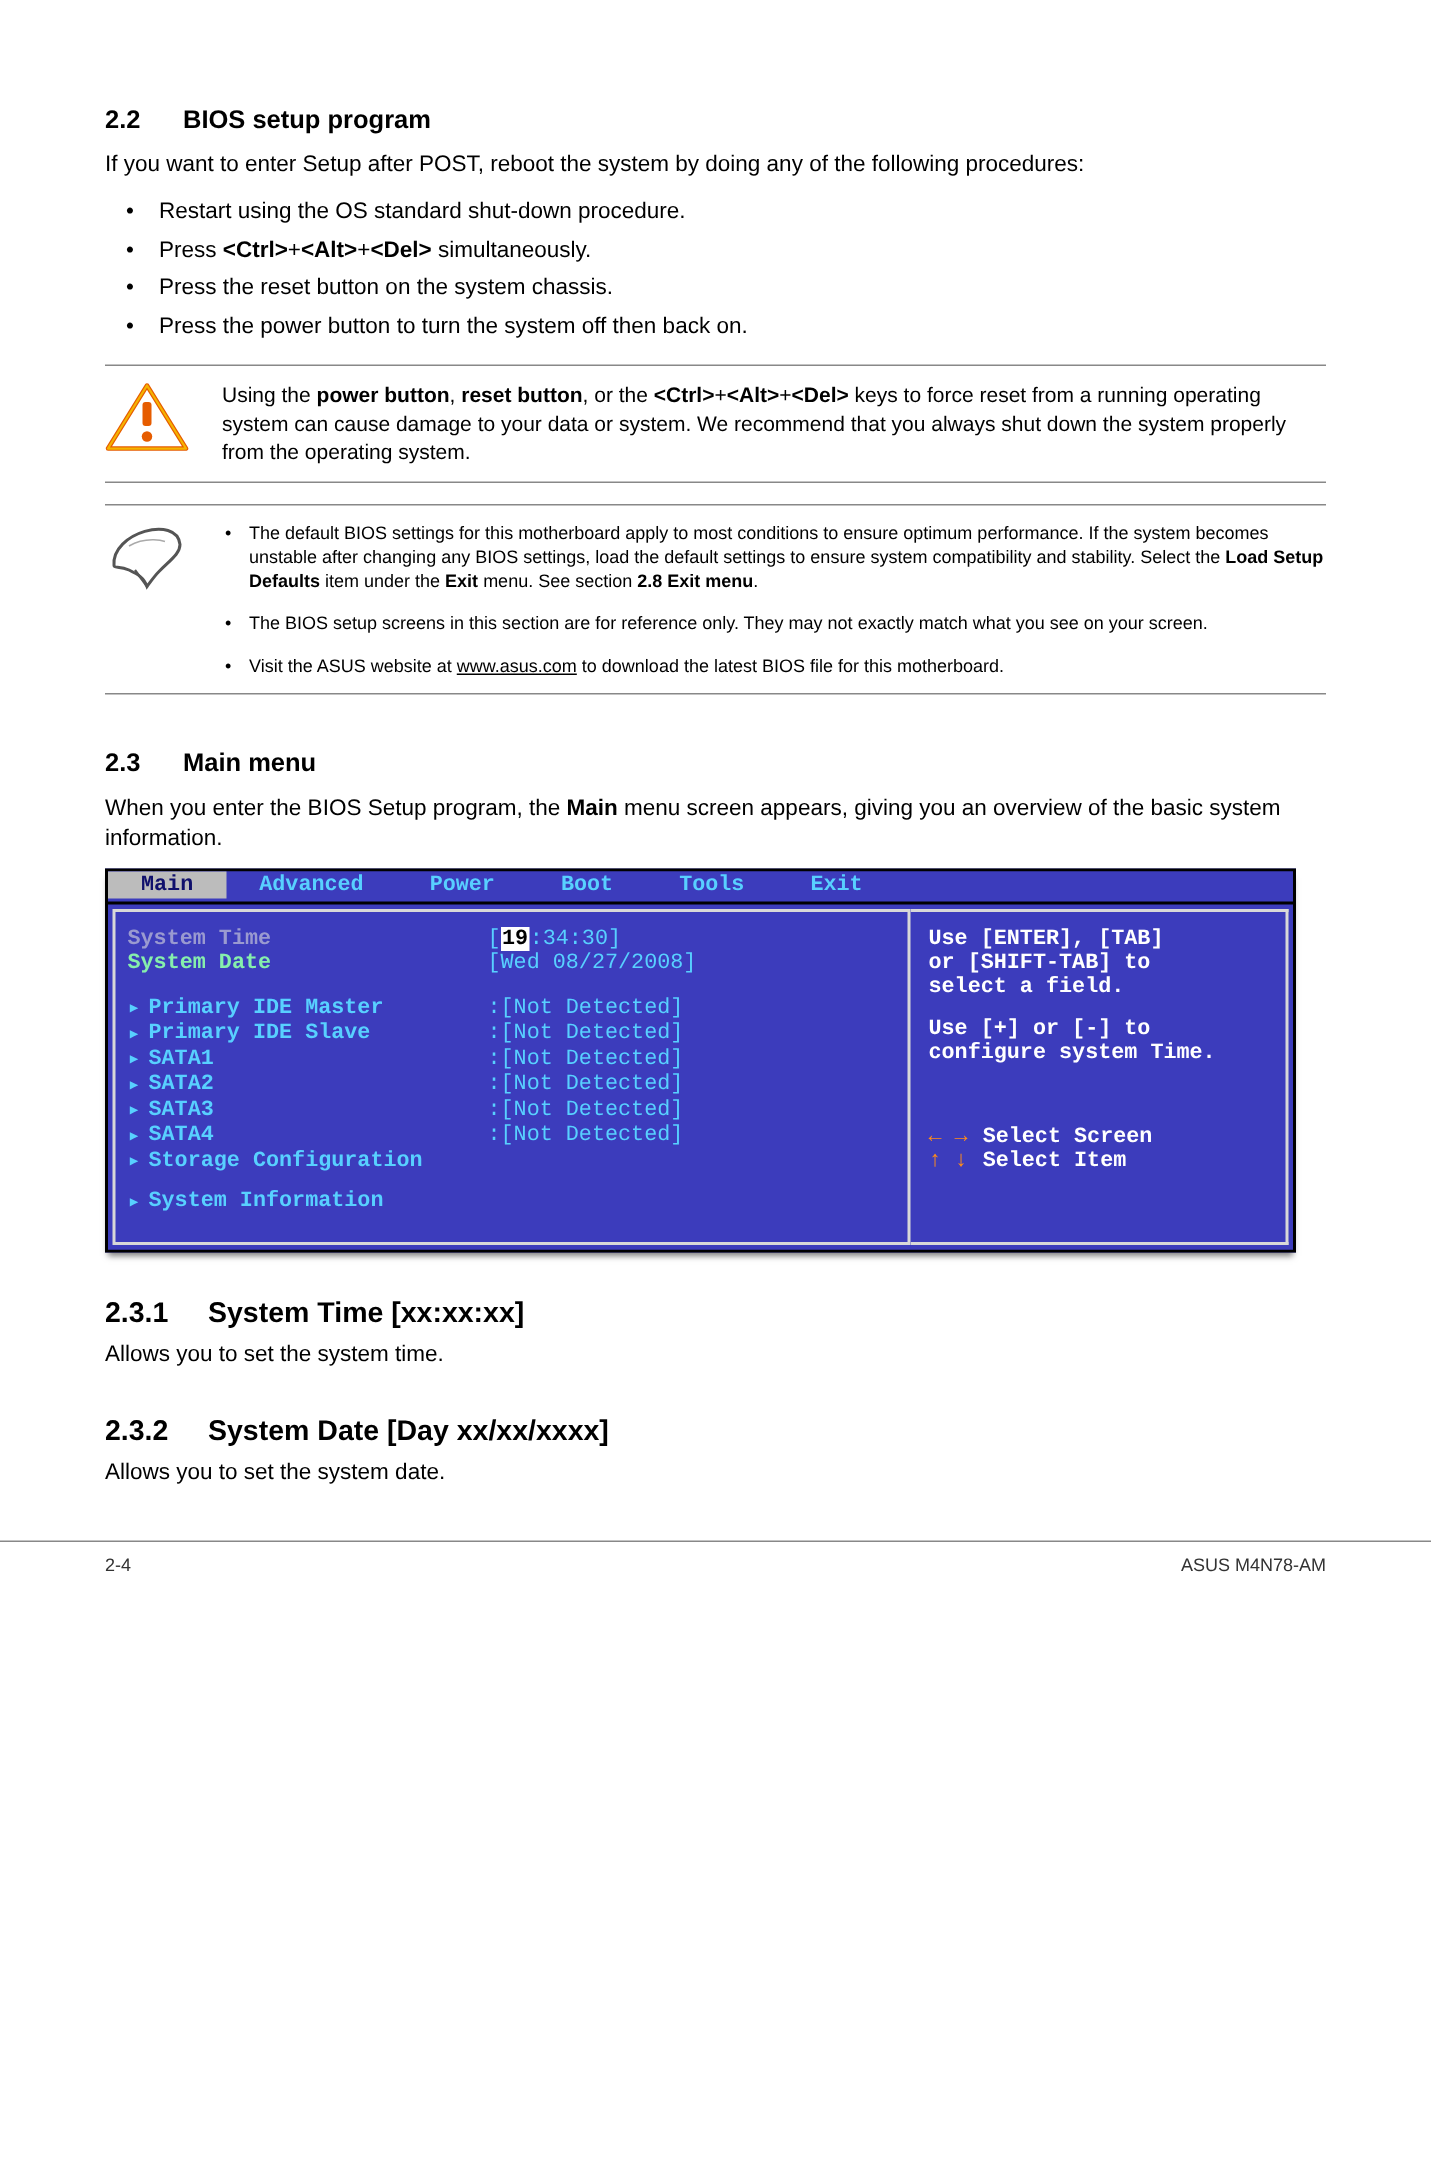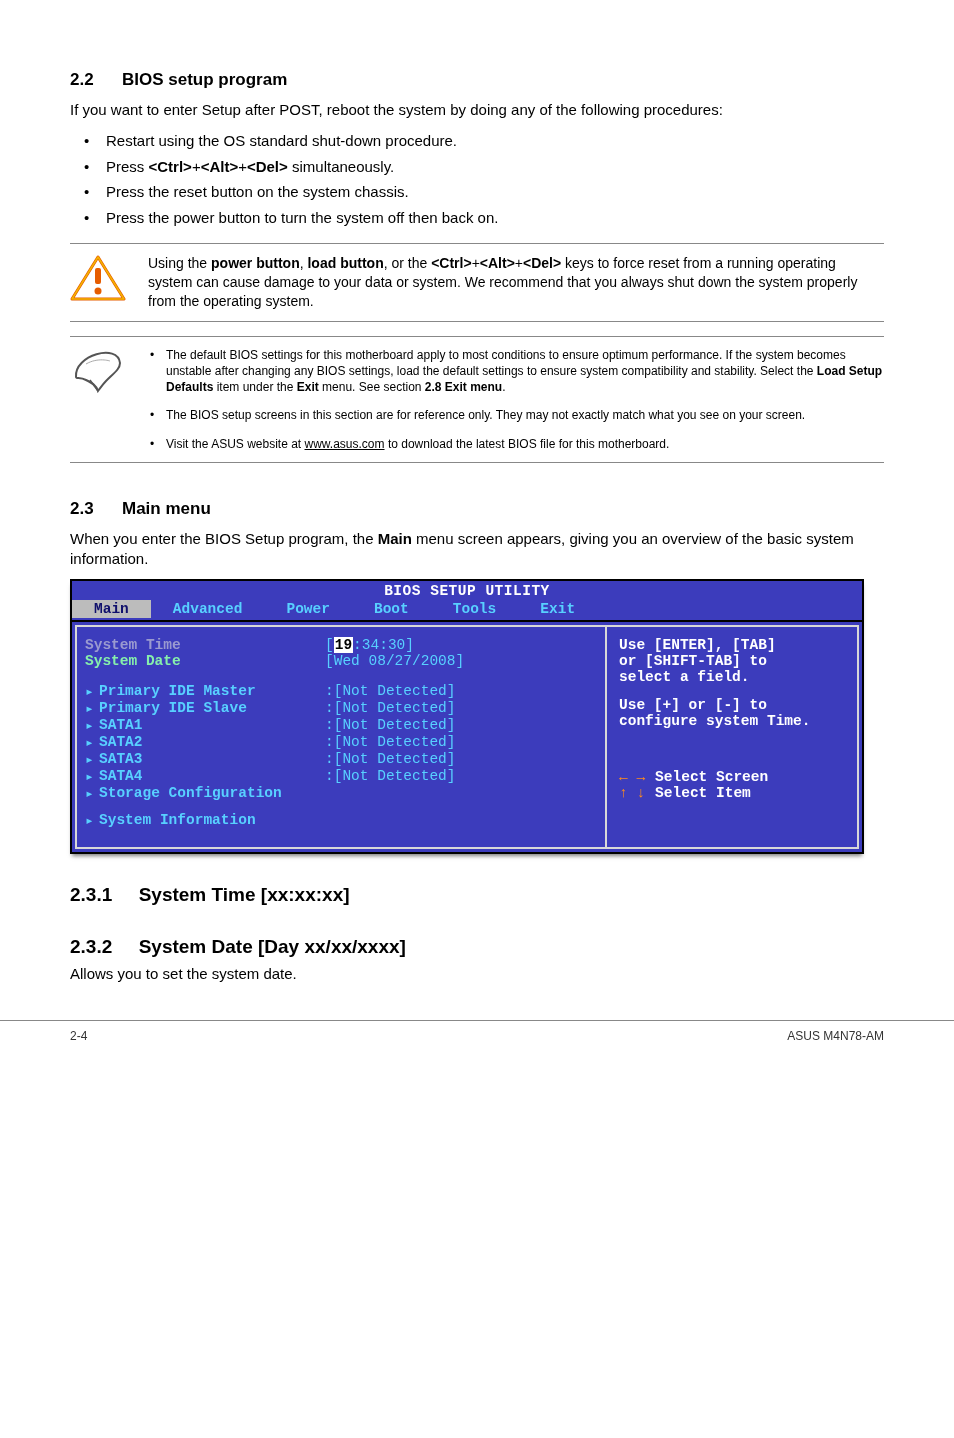--- a/index.html
+++ b/index.html
@@ -194,21 +194,21 @@
   <div class="note-box">
     <div class="icon warn-icon">
       <svg width="56" height="48" viewBox="0 0 56 48">
         <polygon points="28,3 54,45 2,45" fill="none" stroke="#e65c00" stroke-width="3" stroke-linejoin="round"></polygon>
         <polygon points="28,3 54,45 2,45" fill="none" stroke="#f5b400" stroke-width="1.5" stroke-linejoin="round"></polygon>
         <rect x="25" y="14" width="6" height="16" rx="2" fill="#e65c00"></rect>
         <circle cx="28" cy="37" r="3.5" fill="#e65c00"></circle>
       </svg>
     </div>
     <div class="text">
-      <span>Using the </span><b>power button</b><span>, </span><b>load button</b><span>, or the </span><b>&lt;Ctrl&gt;</b><span>+</span><b>&lt;Alt&gt;</b><span>+</span><b>&lt;Del&gt;</b><span> keys to force reset from a running operating system can cause damage to your data or system. We recommend that you always shut down the system properly from the operating system.</span>
+      <span>Using the </span><b>power button</b><span>, </span><b>reset button</b><span>, or the </span><b>&lt;Ctrl&gt;</b><span>+</span><b>&lt;Alt&gt;</b><span>+</span><b>&lt;Del&gt;</b><span> keys to force reset from a running operating system can cause damage to your data or system. We recommend that you always shut down the system properly from the operating system.</span>
     </div>
   </div>
 
   <div class="note-box">
     <div class="icon note-icon">
       <svg width="56" height="48" viewBox="0 0 56 48">
         <path d="M6 30 C4 8, 48 -4, 50 16 C50 22, 44 26, 36 34 C33 37, 31 40, 28 44 C26 38, 22 36, 16 33 C10 30, 6 32, 6 30 Z" fill="none" stroke="#555" stroke-width="2"></path>
         <path d="M28 44 L20 33" fill="none" stroke="#555" stroke-width="1.5"></path>
         <path d="M16 17 C28 10, 40 14, 40 14" fill="none" stroke="#aaa" stroke-width="1"></path>
       </svg>
@@ -227,21 +227,20 @@
   </div>
 
   <h1 class="section" style="margin-top:36px">
     <span>2.3</span>&nbsp;&nbsp;&nbsp;&nbsp;&nbsp;&nbsp;<span>Main menu</span>
   </h1>
   <p>
     <span>When you enter the BIOS Setup program, the </span><b>Main</b><span> menu screen appears, giving you an overview of the basic system information.</span>
   </p>
 
   <div class="bios">
-    <div class="bios-title-row">BIOS SETUP UTILITY</div>
     <div class="bios-tabs">
       <span class="tab active">Main</span>
       <span class="tab">Advanced</span>
       <span class="tab">Power</span>
       <span class="tab">Boot</span>
       <span class="tab">Tools</span>
       <span class="tab">Exit</span>
     </div>
     <div class="bios-body">
       <div class="bios-left">
@@ -305,20 +304,21 @@
         <div class="line">configure system Time.</div>
         <div class="keyline"><span class="key-arrows">← →</span><span>Select Screen</span></div>
         <div class="line" style="font-weight:bold"><span class="key-arrows">↑&nbsp;↓</span><span>Select Item</span></div>
       </div>
     </div>
   </div>
 
   <h2 class="subsection">
     <span>2.3.1</span>&nbsp;&nbsp;&nbsp;&nbsp;&nbsp;<span>System Time [xx:xx:xx]</span>
   </h2>
+  <p>Allows you to set the system time.</p>
 
   <h2 class="subsection">
     <span>2.3.2</span>&nbsp;&nbsp;&nbsp;&nbsp;&nbsp;<span>System Date [Day xx/xx/xxxx]</span>
   </h2>
   <p>Allows you to set the system date.</p>
 
 </div>
 
 <div class="footer">
   <span>2-4</span>

